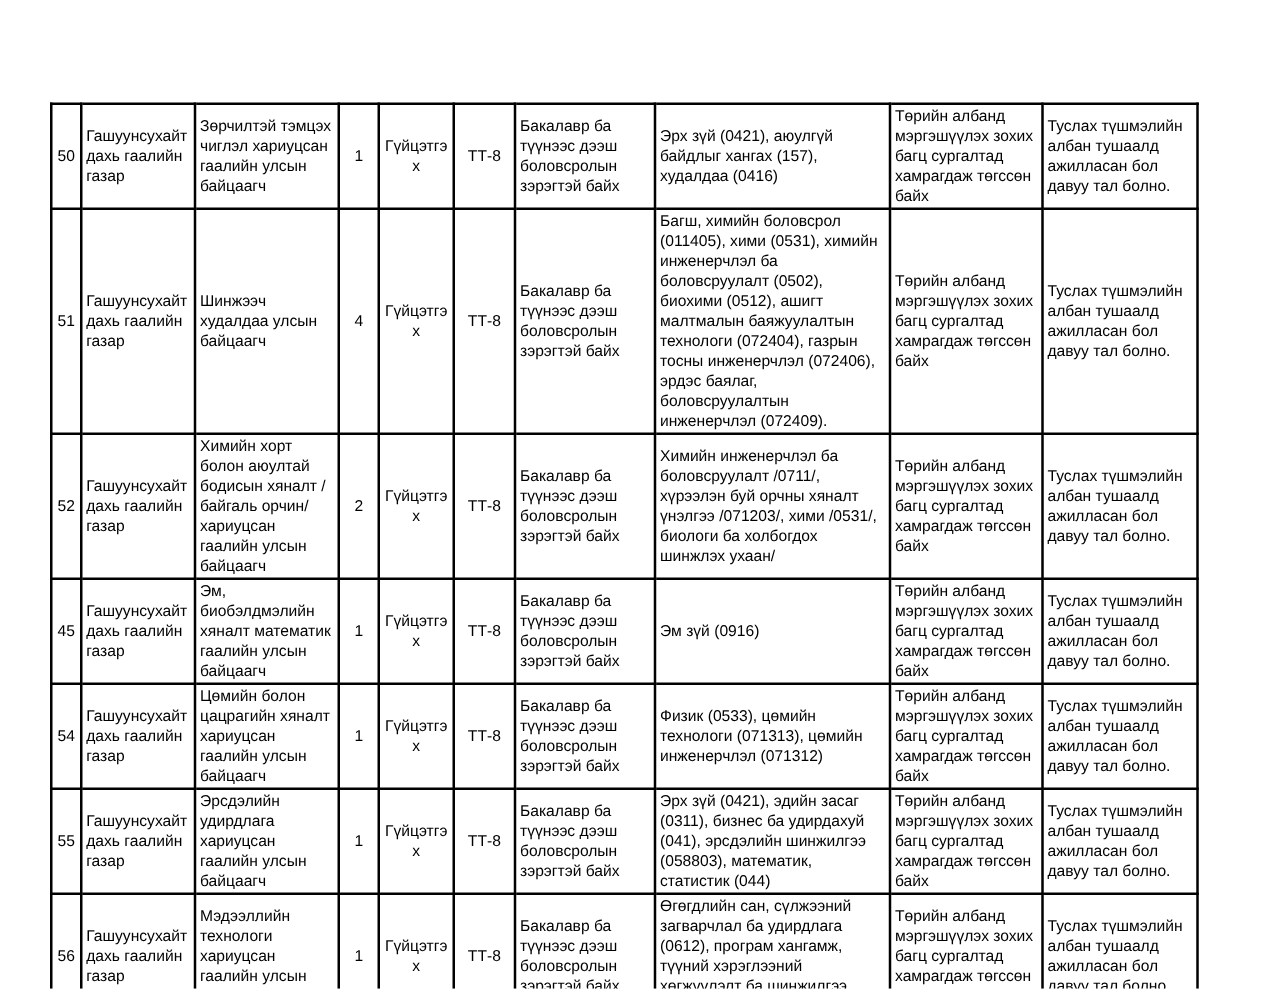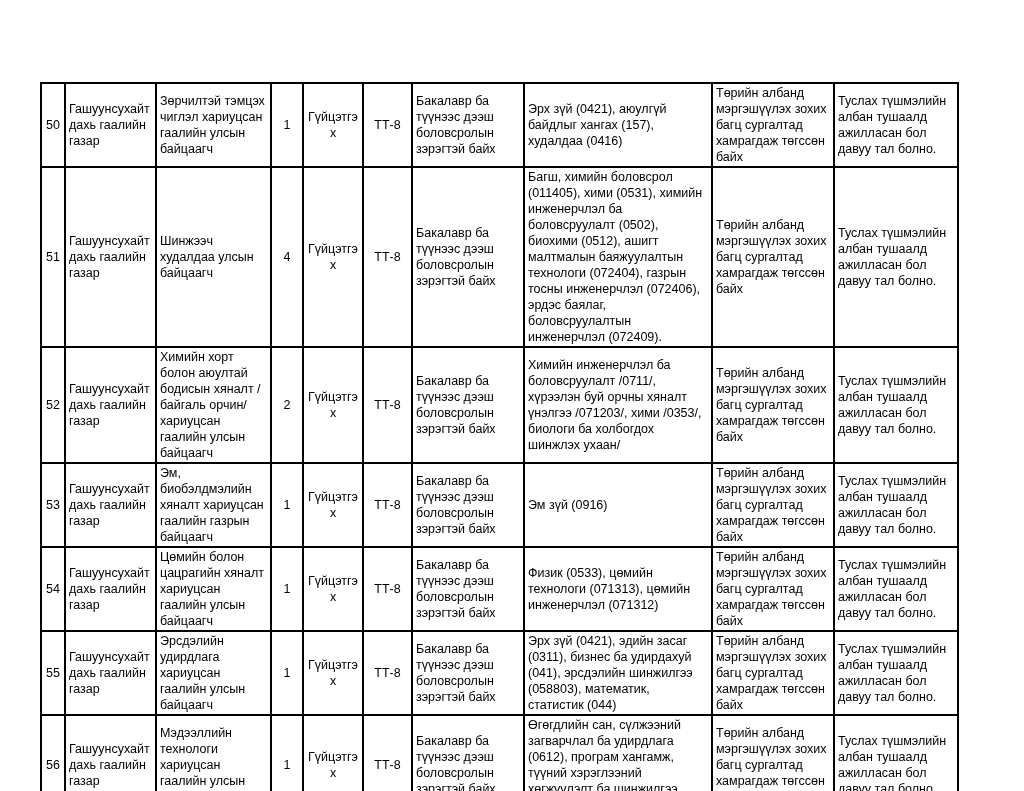--- a/index.html
+++ b/index.html
@@ -98,28 +98,28 @@
         <td>Туслах түшмэлийн албан тушаалд ажилласан бол давуу тал болно.</td>
       </tr>
       <tr class="r2">
         <td class="ctr">52</td>
         <td>Гашуунсухайт дахь гаалийн газар</td>
         <td>Химийн хорт болон аюултай бодисын хяналт /байгаль орчин/ хариуцсан гаалийн улсын байцаагч</td>
         <td class="ctr">2</td>
         <td class="ctr">Гүйцэтгэх</td>
         <td class="ctr">ТТ-8</td>
         <td>Бакалавр ба түүнээс дээш боловсролын зэрэгтэй байх</td>
-        <td>Химийн инженерчлэл ба боловсруулалт /0711/, хүрээлэн буй орчны хяналт үнэлгээ /071203/, хими /0353/, биологи ба холбогдох шинжлэх ухаан/</td>
+        <td>Химийн инженерчлэл ба боловсруулалт /0711/, хүрээлэн буй орчны хяналт үнэлгээ /071203/, хими /0531/, биологи ба холбогдох шинжлэх ухаан/</td>
         <td>Төрийн албанд мэргэшүүлэх зохих багц сургалтад хамрагдаж төгссөн байх</td>
         <td>Туслах түшмэлийн албан тушаалд ажилласан бол давуу тал болно.</td>
       </tr>
       <tr class="r3">
-        <td class="ctr">53</td>
+        <td class="ctr">45</td>
         <td>Гашуунсухайт дахь гаалийн газар</td>
-        <td>Эм, биобэлдмэлийн хяналт хариуцсан гаалийн газрын байцаагч</td>
+        <td>Эм, биобэлдмэлийн хяналт математик гаалийн улсын байцаагч</td>
         <td class="ctr">1</td>
         <td class="ctr">Гүйцэтгэх</td>
         <td class="ctr">ТТ-8</td>
         <td>Бакалавр ба түүнээс дээш боловсролын зэрэгтэй байх</td>
         <td>Эм зүй (0916)</td>
         <td>Төрийн албанд мэргэшүүлэх зохих багц сургалтад хамрагдаж төгссөн байх</td>
         <td>Туслах түшмэлийн албан тушаалд ажилласан бол давуу тал болно.</td>
       </tr>
       <tr class="r4">
         <td class="ctr">54</td>

